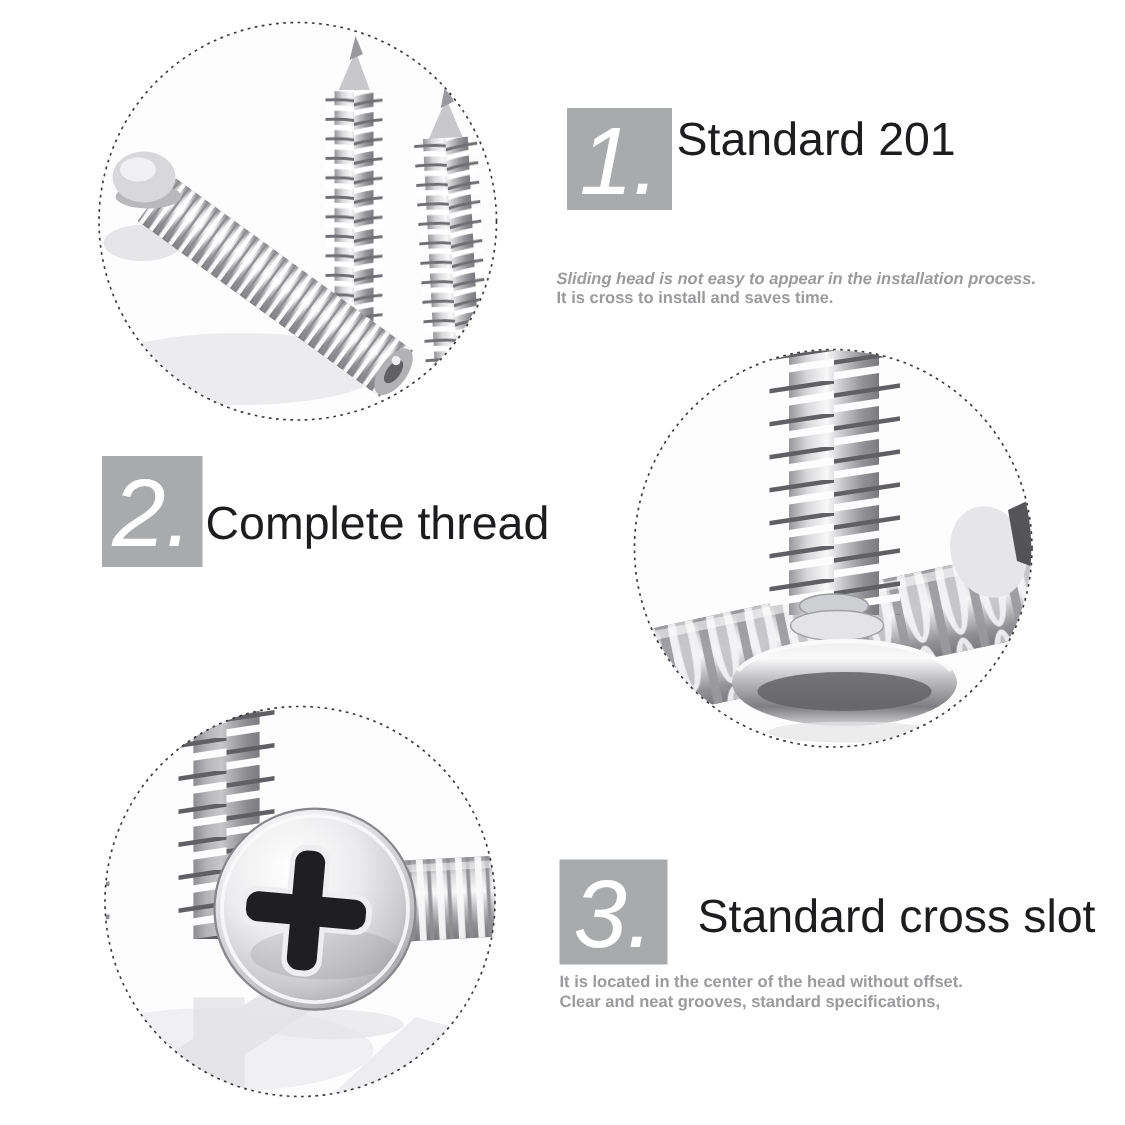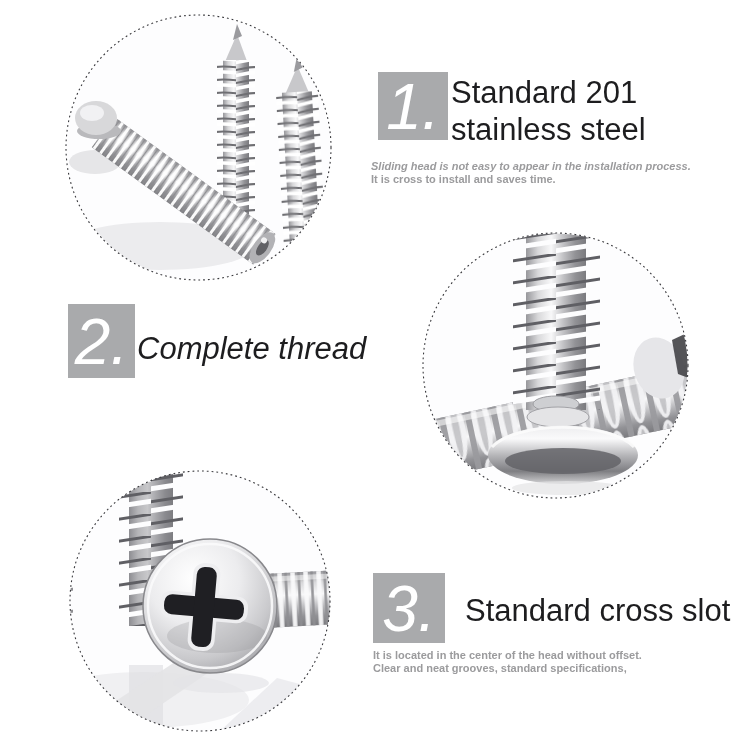--- a/index.html
+++ b/index.html
@@ -5,29 +5,29 @@
   html,body{margin:0;padding:0;background:#ffffff;}
   body{width:750px;height:750px;position:relative;font-family:"Liberation Sans",sans-serif;overflow:hidden;}
   .canvas{position:absolute;inset:0;background:#ffffff;}
   .circle-photo{position:absolute;}
   .circle-photo svg{display:block;width:100%;height:100%;}
   .numbox{position:absolute;display:flex;align-items:center;justify-content:center;
     background:#a9aaac;color:#ffffff;font-style:italic;font-size:64px;line-height:1;
     padding-top:2px;box-sizing:border-box;}
   .title{position:absolute;color:#1d1d1f;font-size:31px;line-height:37px;white-space:nowrap;}
   .sub{position:absolute;color:#9b9b9d;font-size:11px;font-weight:bold;line-height:13px;white-space:nowrap;}
-  .italic{font-style:italic;}
+  .italic{font-style:italic;margin-top:20px;}
   #circ1{left:65px;top:14px;width:267px;height:267px;}
   #circ2{left:422px;top:232px;width:267px;height:267px;}
   #circ3{left:69px;top:470px;width:262px;height:262px;}
   #num1{left:378px;top:72px;width:70px;height:68px;}
   #num2{left:68px;top:304px;width:67px;height:74px;}
   #num3{left:373px;top:573px;width:72px;height:70px;}
   #title1{left:451px;top:74px;}
-  #title2{left:137px;top:330px;font-style:italic;}
+  #title2{left:137px;top:330px;}
   #title3{left:465px;top:592px;}
   #sub1{left:371px;top:160px;}
   #sub2{left:65px;top:388px;}
   #sub3{left:373px;top:649px;}
 </style>
 </head>
 <body>
 
 <svg width="0" height="0" style="position:absolute" aria-hidden="true">
   <defs>
@@ -123,21 +123,20 @@
           <ellipse cx="27" cy="99" rx="12" ry="8" fill="#f1f1f3"></ellipse>
         </g>
       </g>
       <circle cx="133.5" cy="133.5" r="132.5" fill="none" stroke="#39393d" stroke-width="1.1" stroke-dasharray="1.8 3"></circle>
     </svg>
   </div>
 
   <div class="numbox" id="num1">1.</div>
   <div class="title" id="title1">
     <div>Standard 201</div>
-    <div>stainless steel</div>
   </div>
   <div class="sub" id="sub1">
     <div class="italic">Sliding head is not easy to appear in the installation process.</div>
     <div>It is cross to install and saves time.</div>
   </div>
 
   <div class="numbox" id="num2">2.</div>
   <div class="title" id="title2">Complete thread</div>
   <div class="sub" id="sub2">
   </div>

